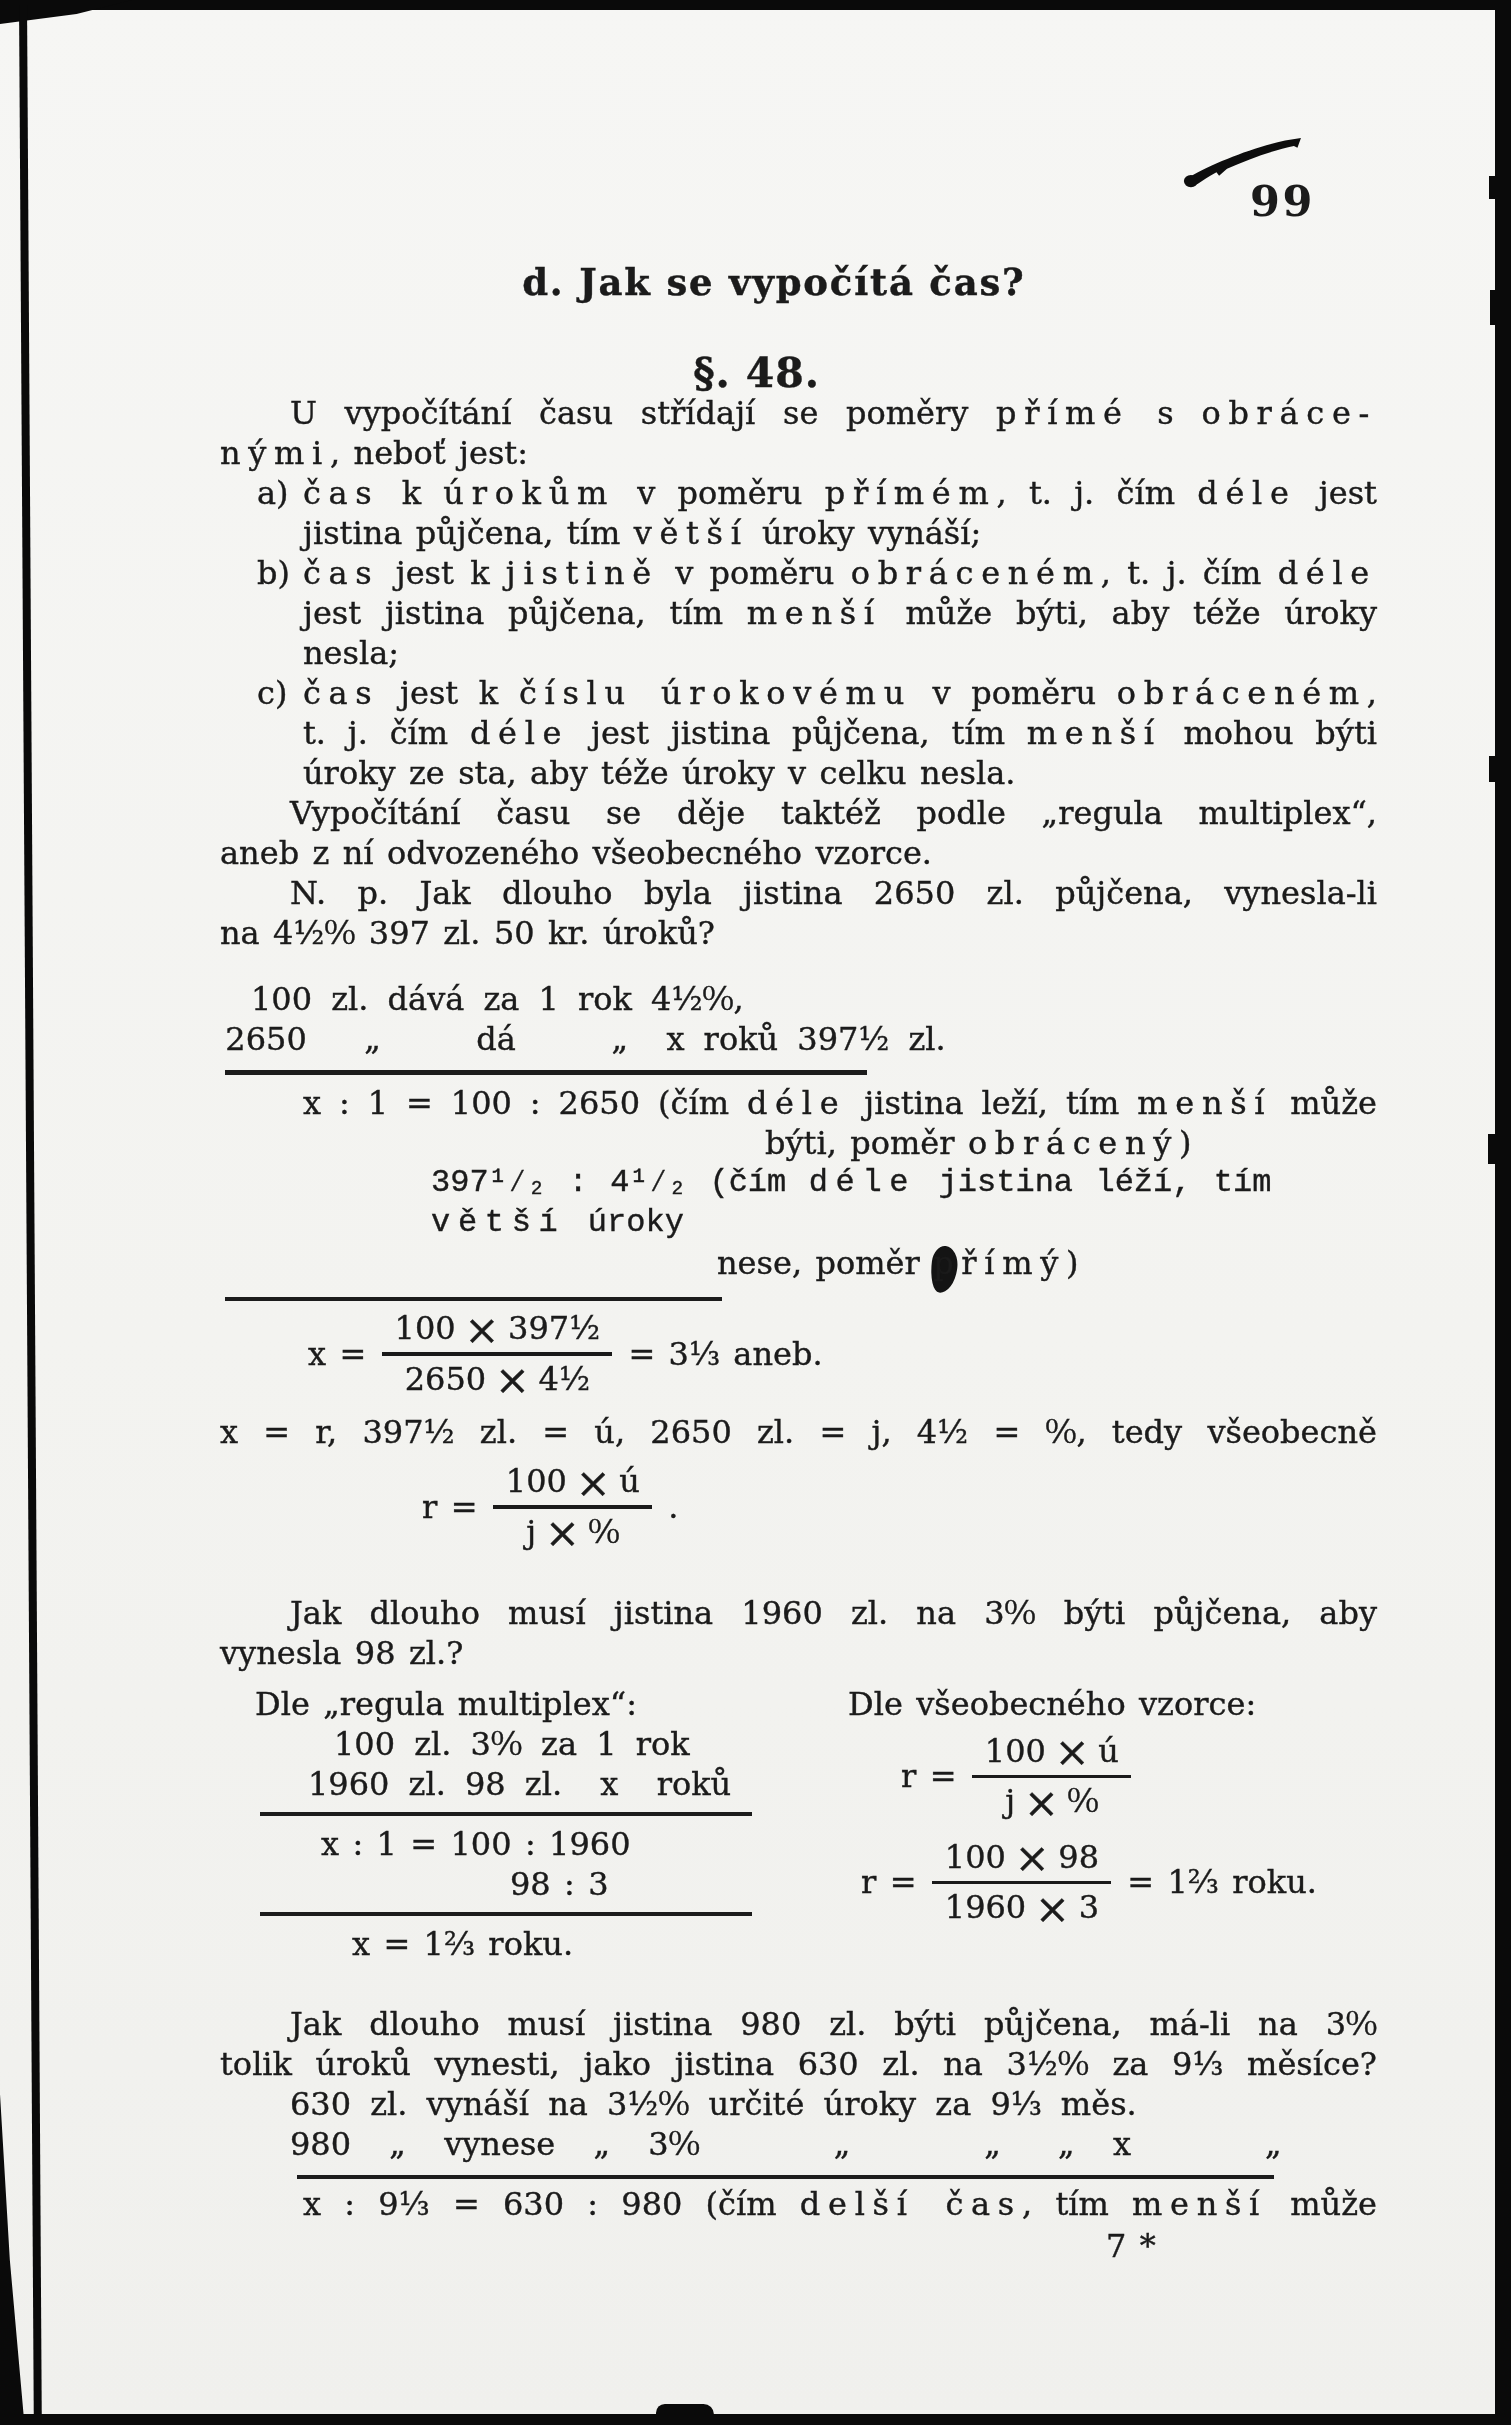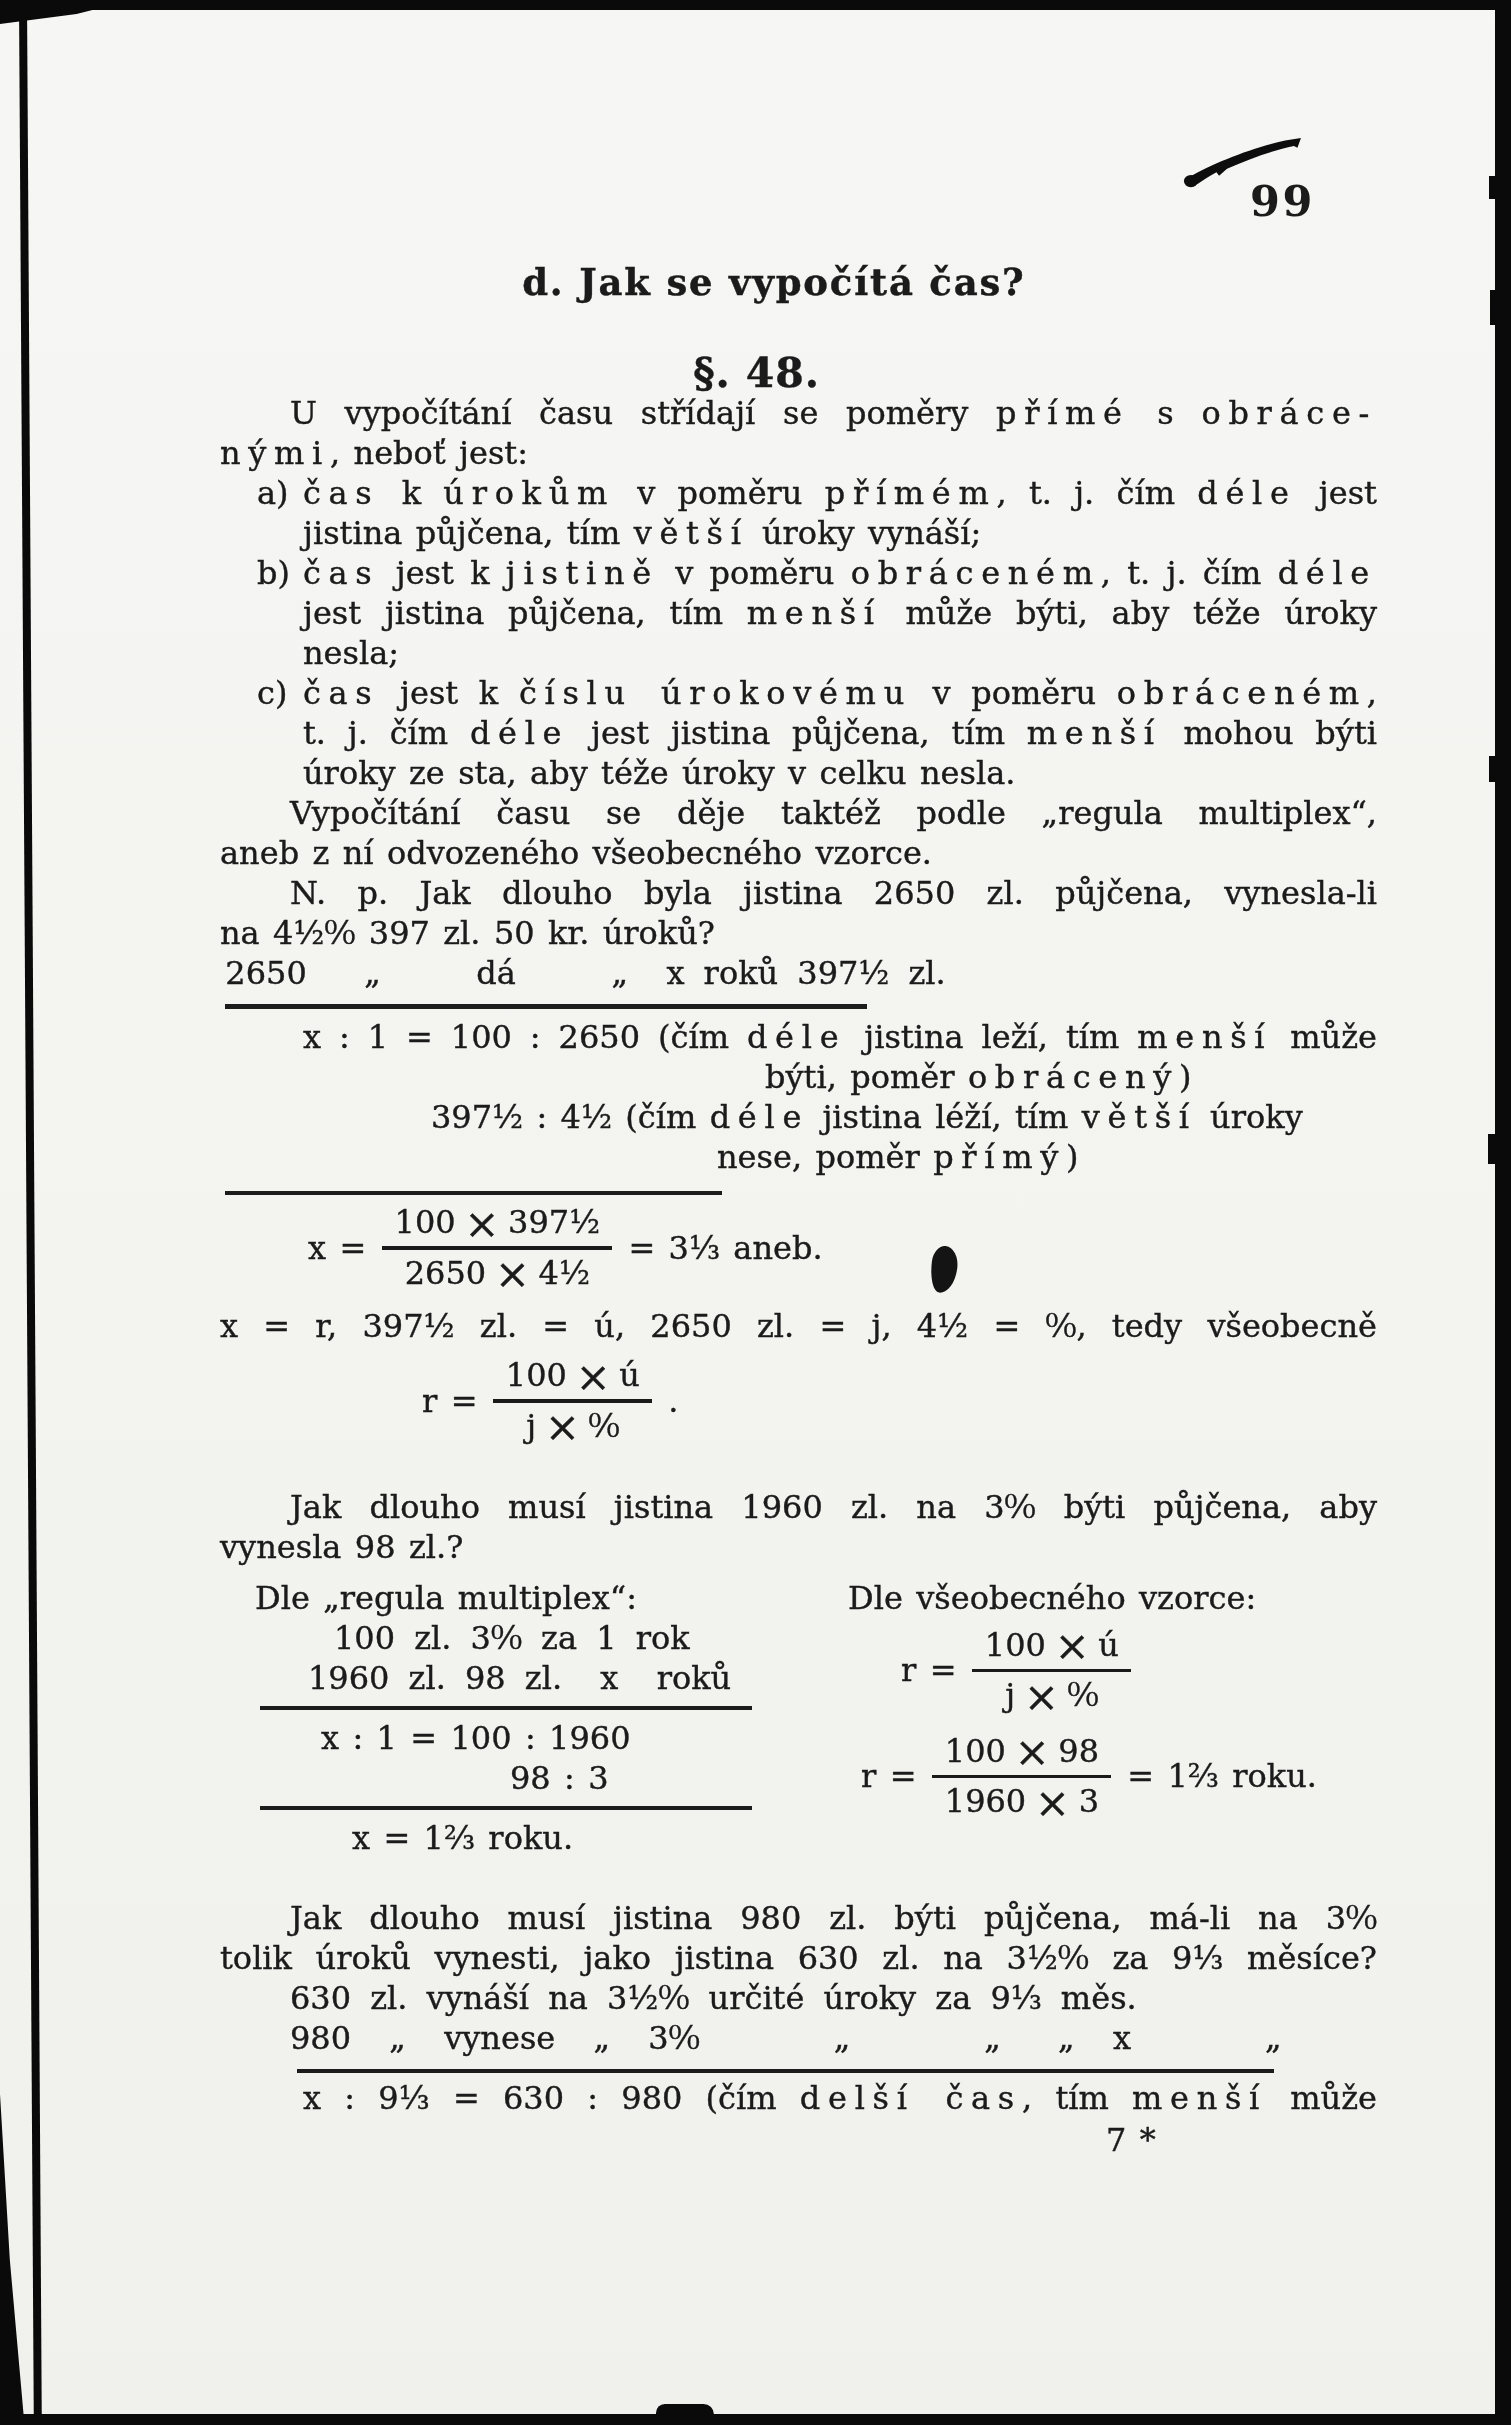--- a/index.html
+++ b/index.html
@@ -52,21 +52,21 @@
   .mult{font-size:1.3em;line-height:1;padding:0 8.8px;position:relative;top:0.9px;}
   .cols{display:flex;margin-top:10.5px;}
   .col-l{width:562px;}
   .col-r{flex:1;}
   .footer-mark{margin-left:886px;margin-top:1.8px;}
   .m-t30{margin-top:26px;} .m-t46{margin-top:40px;} .m-t14{margin-top:12.3px;}
   .m-t10{margin-top:8.8px;} .m-t8{margin-top:7px;} .m-t16{margin-top:14px;}
   .ml6{margin-left:5.3px;} .ml35{margin-left:31px;} .ml40{margin-left:35px;}
   .ml80{margin-left:70px;} .ml95{margin-left:83px;} .ml100{margin-left:88px;}
   .ml115{margin-left:101px;} .ml130{margin-left:114px;} .ml135{margin-left:119px;}
-  .ml150{margin-left:132px;} .ml230{margin-left:202px;} .ml240{margin-left:211px;}
+  .ml150{margin-left:132px;} .ml230{margin-left:202px;} .ml240{margin-left:211px;font-family:Liberation Mono, monospace;}
   .ml330{margin-left:290px;} .ml565{margin-left:497px;} .ml620{margin-left:545px;}
   .ml75{margin-left:66px;} .ml90{margin-left:79px;}
 </style>
 </head>
 <body>
 
 <div class="page">
 
   <div class="edge e-top"></div>
   <div class="edge e-top-left"></div>
@@ -116,20 +116,21 @@
         <div class="ln j"><span>t. j. čím </span><span class="sp">déle</span><span> jest jistina půjčena, tím </span><span class="sp">menší</span><span> mohou býti</span></div>
         <div class="ln">úroky ze sta, aby téže úroky v celku nesla.</div>
       </div>
 
       <div class="ln j ti">Vypočítání času se děje taktéž podle „regula multiplex“,</div>
       <div class="ln">aneb z ní odvozeného všeobecného vzorce.</div>
 
       <div class="ln j ti">N. p. Jak dlouho byla jistina 2650 zl. půjčena, vynesla-li</div>
       <div class="ln">na 4¹⁄₂⁰⁄₀ 397 zl. 50 kr. úroků?</div>
 
+      <div class="ln pre ml35 m-t30">100 zl. dává za 1 rok 4¹⁄₂⁰⁄₀,</div>
       <div class="ln pre ml6">2650   „     dá     „  x roků 397¹⁄₂ zl.</div>
       <div class="rule rule1"></div>
 
       <div class="ln j ml95"><span>x : 1 = 100 : 2650 (čím </span><span class="sp">déle</span><span> jistina leží, tím </span><span class="sp">menší</span><span> může</span></div>
       <div class="ln ml620"><span>býti, poměr </span><span class="sp">obrácený</span><span>)</span></div>
       <div class="ln ml240"><span>397¹⁄₂ : 4¹⁄₂ (čím </span><span class="sp">déle</span><span> jistina léží, tím </span><span class="sp">větší</span><span> úroky</span></div>
       <div class="ln ml565"><span>nese, poměr </span><span class="sp">přímý</span><span>)</span></div>
       <div class="rule rule2"></div>
 
       <div class="frm ml100 m-t8">

